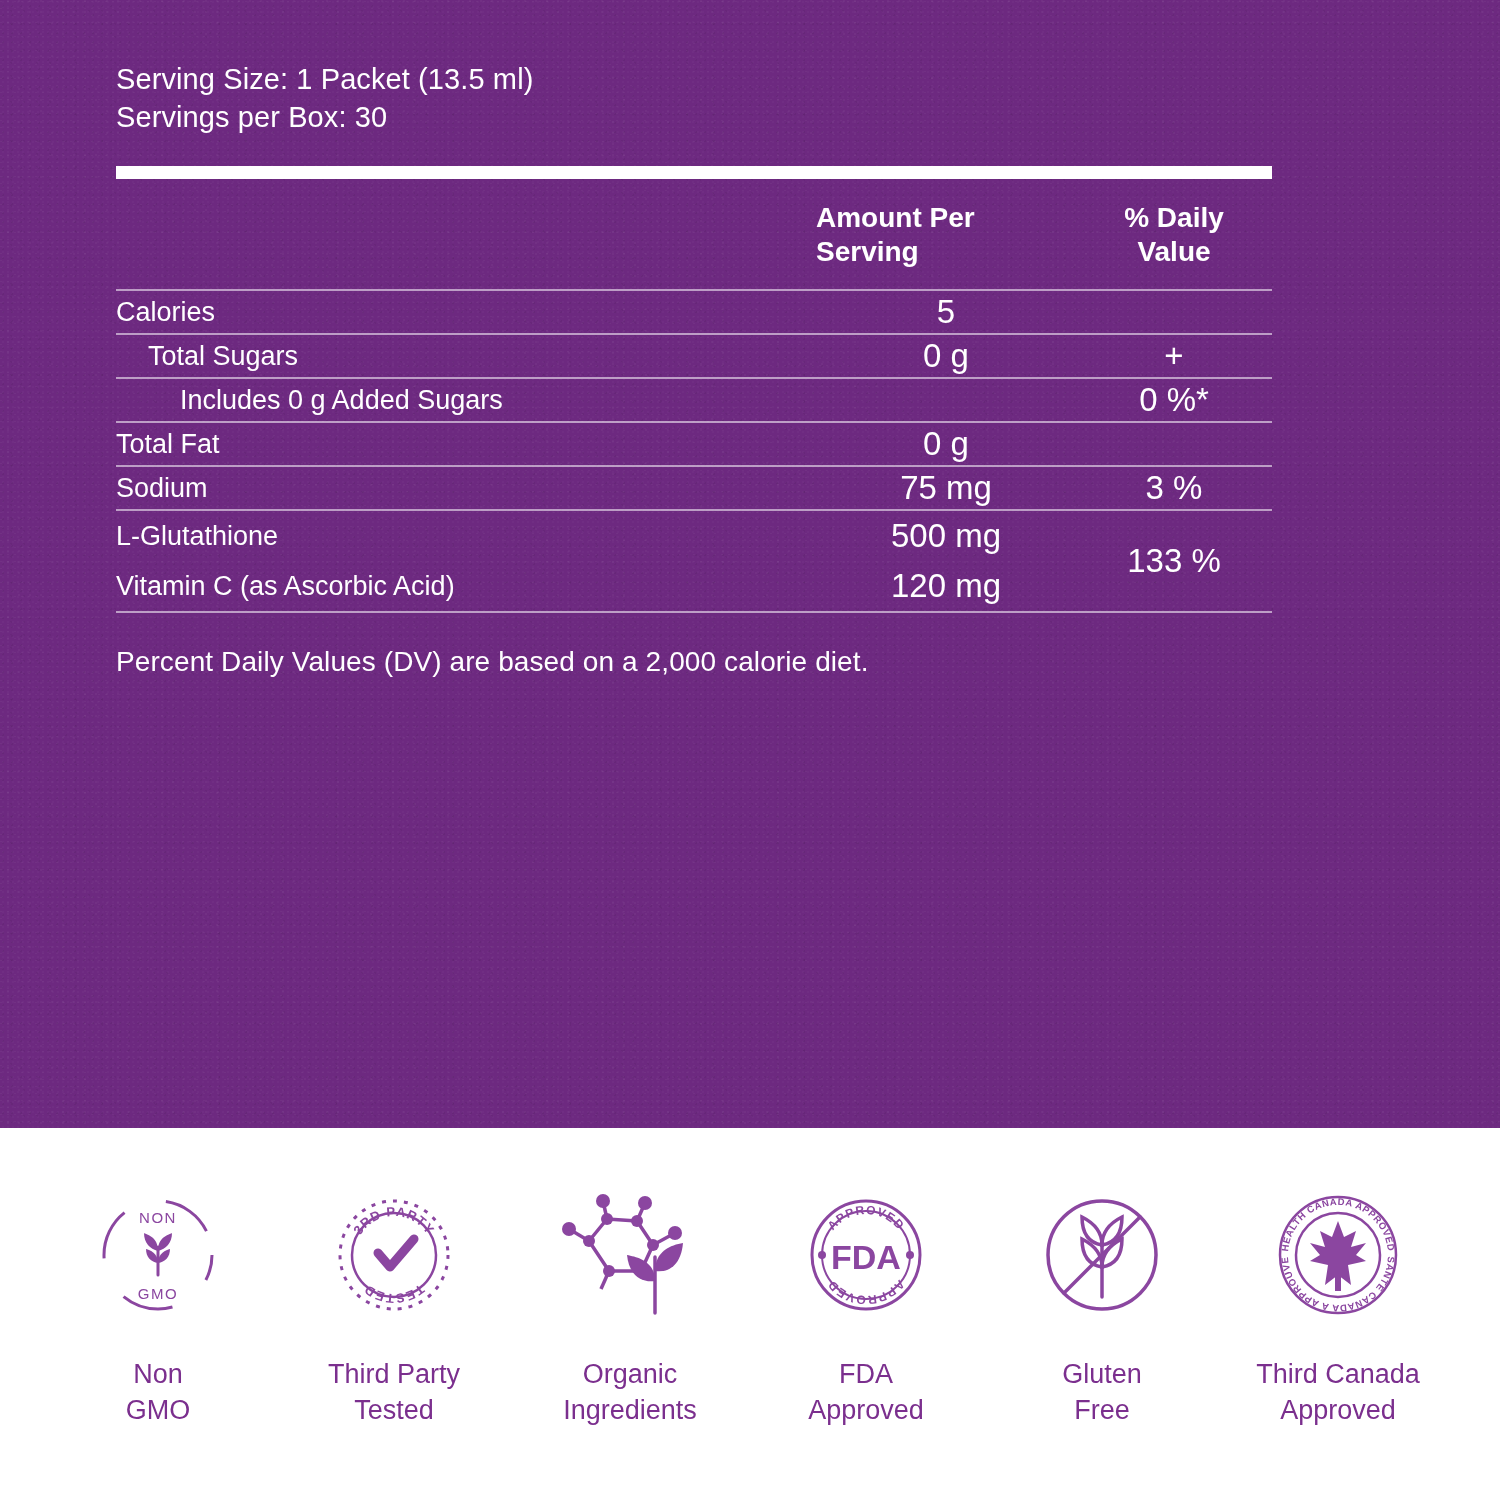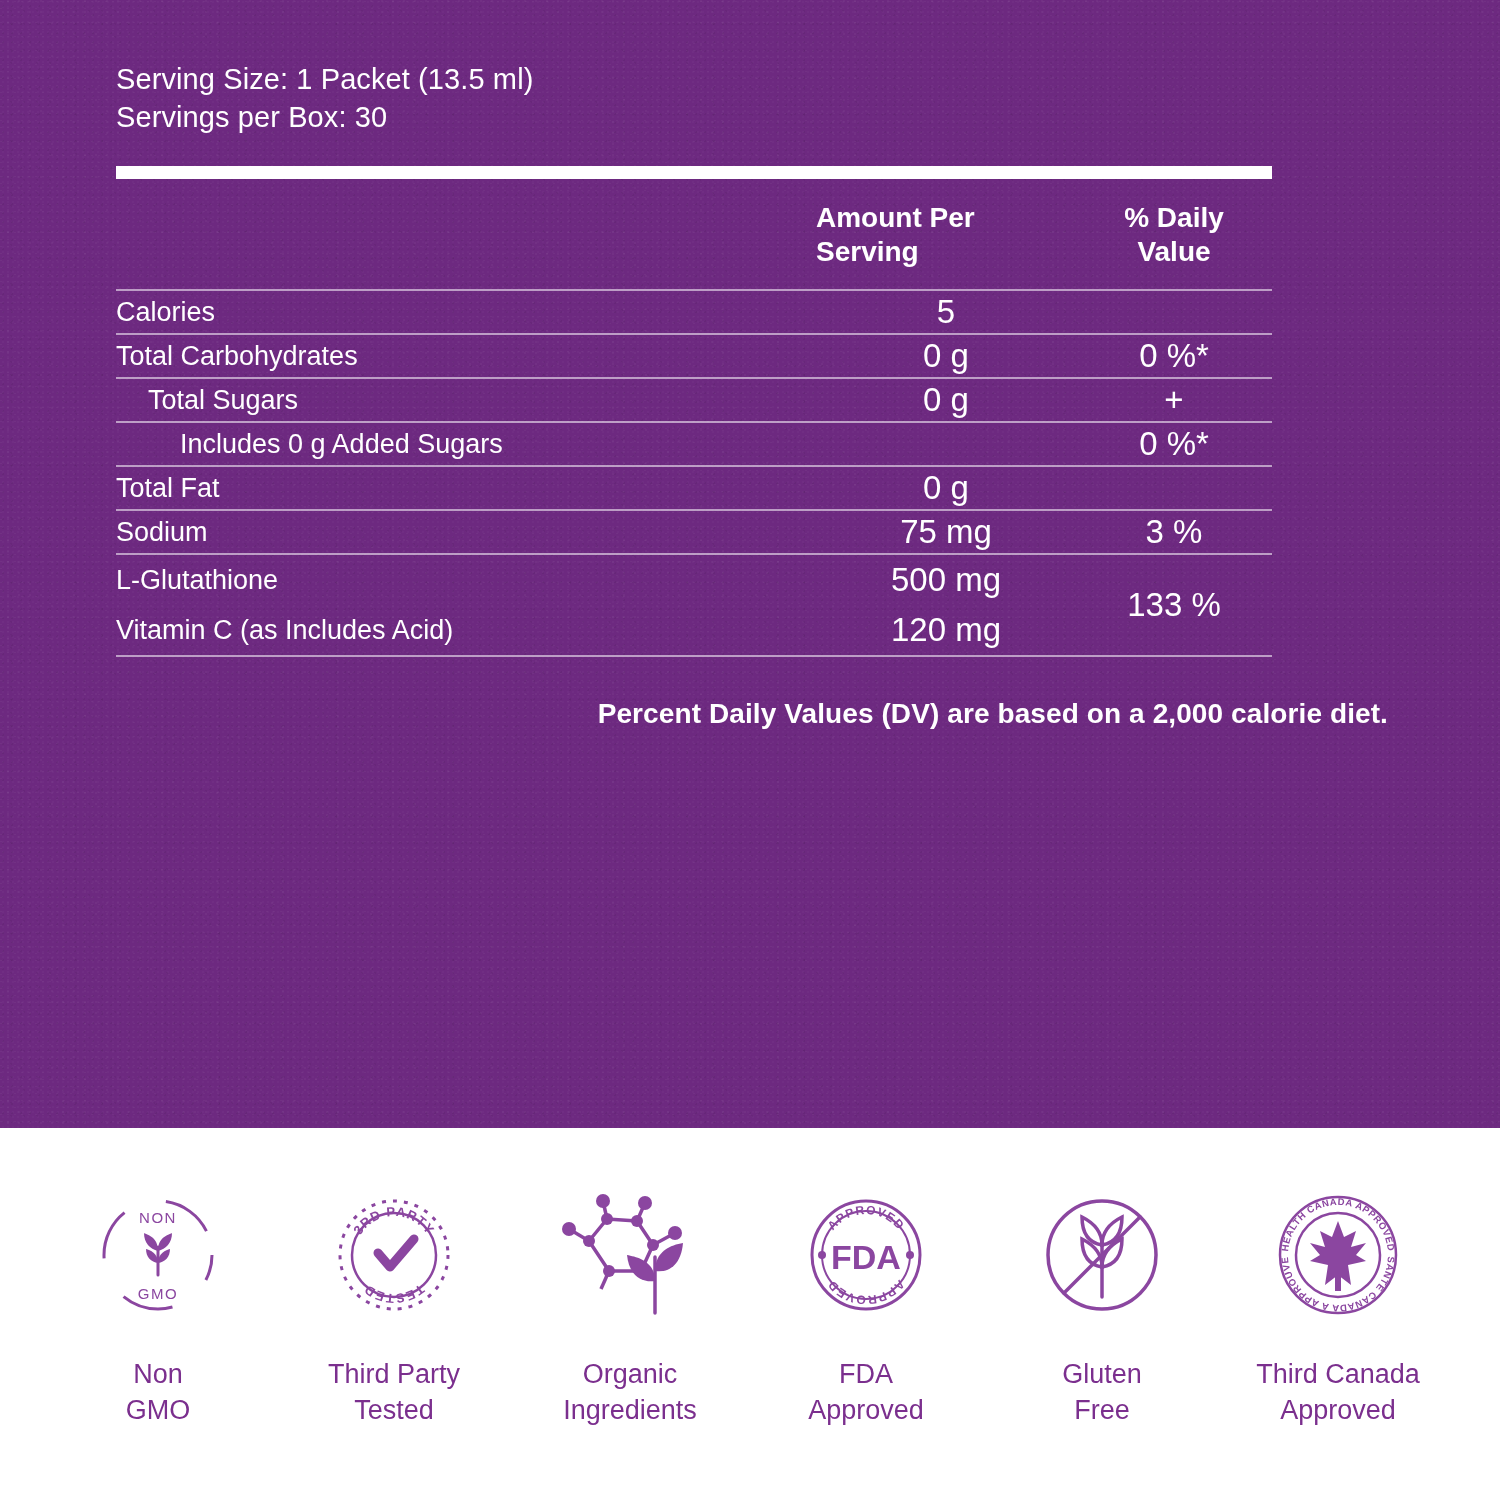--- a/index.html
+++ b/index.html
@@ -96,26 +96,25 @@
   }
   .two-line .sub { display: block; }
 
   .bottom-rule {
     width: 1156px;
     height: 2px;
     background: rgba(255,255,255,0.55);
   }
 
   .footnote {
-    margin-top: 34px;
+    margin-top: 26px;
     font-size: 28px;
-    font-weight: bold;
+    font-weight: normal;
     line-height: 45px;
     letter-spacing: 0.1px;
-    text-align: right;
   }
 
   
   .badges {
     width: 1500px;
     height: 372px;
     background: #ffffff;
     display: flex;
     align-items: flex-start;
     padding: 52px 44px 0 40px;
@@ -167,25 +166,20 @@
         <span>Value</span>
       </th>
     </tr>
 
     <tr class="row">
       <td class="col-label">Calories</td>
       <td class="col-amount">5</td>
       <td class="col-dv"></td>
     </tr>
 
-    <tr class="row">
-      <td class="col-label">Total Carbohydrates</td>
-      <td class="col-amount">0 g</td>
-      <td class="col-dv">0 %*</td>
-    </tr>
 
     <tr class="row">
       <td class="col-label indent1">Total Sugars</td>
       <td class="col-amount">0 g</td>
       <td class="col-dv dagger">+</td>
     </tr>
 
     <tr class="row">
       <td class="col-label indent2">Includes 0 g Added Sugars</td>
       <td class="col-amount"></td>
@@ -200,21 +194,21 @@
 
     <tr class="row">
       <td class="col-label">Sodium</td>
       <td class="col-amount">75 mg</td>
       <td class="col-dv">3 %</td>
     </tr>
 
     <tr class="row two-line">
       <td class="col-label">
         <span class="sub">L-Glutathione</span>
-        <span class="sub">Vitamin C (as Includes Acid)</span>
+        <span class="sub">Vitamin C (as Ascorbic Acid)</span>
       </td>
       <td class="col-amount">
         <span class="sub">500 mg</span>
         <span class="sub">120 mg</span>
       </td>
       <td class="col-dv">133 %</td>
     </tr>
   </tbody>
     </table>
 

